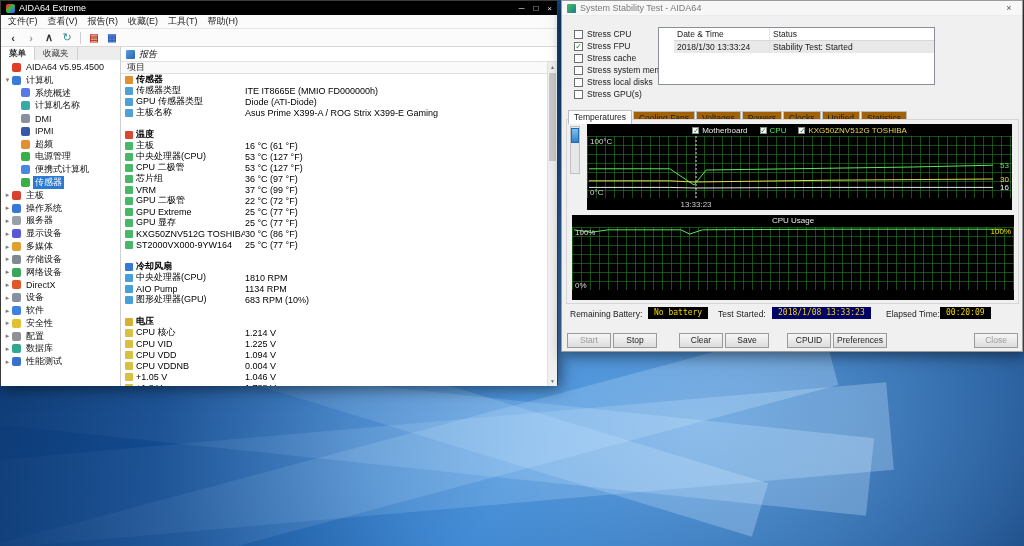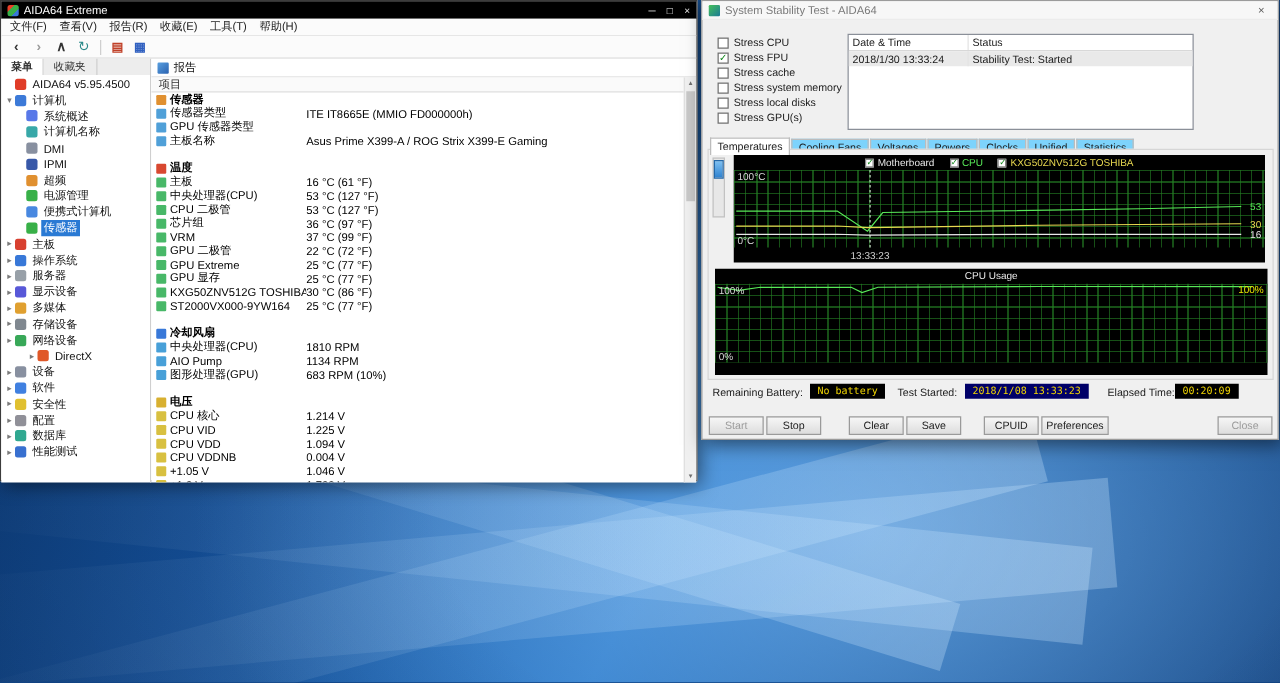--- a/index.html
+++ b/index.html
@@ -56,21 +56,21 @@
   .tree { flex:1; overflow:hidden; padding-top:1px; }
   .tree-item { height:12.8px; display:flex; align-items:center; font-size:9px;
     white-space:nowrap; color:#111; }
   .tree-arrow { width:9px; text-align:center; font-size:7px; color:#7a7a7a; flex:none; }
   .tree-icon { width:9px; height:9px; border-radius:2px; margin-right:3px; flex:none; }
   .tree-label { padding:0 2px; }
   .tree-item.selected .tree-label { background:#2a7ad4; color:#fff; }
 
   .report-pane { flex:1; position:relative; background:#fff; overflow:hidden; }
   .rep-title { height:15px; display:flex; align-items:center; gap:4px; padding-left:5px;
-    font-size:9px; color:#111; border-bottom:1px solid #e2e2e2; }
+    font-size:9px; color:#111; border-bottom:1px solid #e2e2e2;font-style:italic; }
   .rep-ic { width:9px; height:9px; border-radius:1px;
     background:linear-gradient(135deg,#5aa0e0,#2a62b0); }
   .rep-thead { height:12px; display:flex; align-items:center; font-size:9px; color:#333;
     background:#fafafa; border-bottom:1px solid #e0e0e0; margin-right:10px; }
   .rc1 { width:124px; padding-left:6px; flex:none; }
   .rc2 { flex:1; }
   .rep-body { height:312px; overflow:hidden; margin-right:10px; }
   .rep-row { height:11px; display:flex; align-items:center; font-size:9px; white-space:nowrap; }
   .rep-c1 { width:124px; display:flex; align-items:center; overflow:hidden; flex:none; padding-left:4px; }
   .rep-c2 { flex:1; overflow:hidden; color:#000; }
@@ -91,31 +91,31 @@
   .sst-icon { width:9px; height:9px; border-radius:1px;
     background:linear-gradient(135deg,#44c05a,#1c7a96); flex:none; }
   .sst-title { flex:1; white-space:nowrap; overflow:hidden; }
   .sst-close { width:26px; text-align:center; color:#555; font-size:9px; }
 
   .stress-list { position:absolute; left:12px; top:27px; }
   .stress-row { display:flex; align-items:center; gap:4px; height:12px; font-size:8.5px; color:#1a1a1a; }
   .cb { width:9px; height:9px; border:1px solid #6e6e6e; background:#fff; font-size:8px;
     line-height:7px; text-align:center; color:#13881c; flex:none; }
 
-  .log-table { position:absolute; left:116px; top:26px; width:277px; height:77px;
-    background:#fff; border:1px solid #8a8f98; font-size:8.5px; color:#1a1a1a; }
+  .log-table { position:absolute; left:96px; top:26px; width:277px; height:58px;
+    background:#fff; border:1px solid #8a8f98; font-size:8.5px; color:#1a1a1a;padding-left:15px; }
   .lt-head { display:flex; height:13px; align-items:center; border-bottom:1px solid #d8d8d8; }
   .ltc1 { width:96px; padding-left:3px; flex:none; border-right:1px solid #e4e4e4; height:100%;
     display:flex; align-items:center; }
   .ltc2 { flex:1; padding-left:3px; height:100%; display:flex; align-items:center; }
   .lt-row { display:flex; height:12px; align-items:center; background:#e9e9e9; }
 
   .sst-tabs { position:absolute; left:6px; top:105px; height:14px; }
   .tab { display:inline-block; padding:1px 5px 0 5px; font-size:8.5px; color:#1a1a1a;
-    border:1px solid #bcbcbc; border-bottom:none; background:#7dd3fc; margin-right:1px;
+    border:1px solid #bcbcbc; border-bottom:none; background:#a16207; margin-right:1px;
     height:13px; vertical-align:bottom; }
   .tab.active { background:#fff; height:14px; position:relative; z-index:2; }
 
   .tab-panel { position:absolute; left:4px; top:118px; width:453px; height:185px;
     border:1px solid #d6d6d6; background:#f0f0f0; }
   .vslider { position:absolute; left:3px; top:6px; width:10px; height:48px; background:#e7e7e7;
     border:1px solid #c2c2c2; }
   .vthumb { position:absolute; left:0; right:0; top:1px; height:15px;
     background:linear-gradient(#7ec0f2,#2f82cf); border:1px solid #2468a8; }
 
@@ -274,21 +274,21 @@
           <div class="tree-item" style="padding-left: 2px;">
             <span class="tree-arrow">▸</span>
             <span class="tree-icon" style="background: rgb(128, 136, 144);"></span>
             <span class="tree-label">存储设备</span>
           </div>
           <div class="tree-item" style="padding-left: 2px;">
             <span class="tree-arrow">▸</span>
             <span class="tree-icon" style="background: rgb(56, 168, 88);"></span>
             <span class="tree-label">网络设备</span>
           </div>
-          <div class="tree-item" style="padding-left: 20px;">
+          <div class="tree-item" style="padding-left: 2px;">
             <span class="tree-arrow">▸</span>
             <span class="tree-icon" style="background: rgb(224, 88, 40);"></span>
             <span class="tree-label">DirectX</span>
           </div>
           <div class="tree-item" style="padding-left: 2px;">
             <span class="tree-arrow">▸</span>
             <span class="tree-icon" style="background: rgb(136, 144, 160);"></span>
             <span class="tree-label">设备</span>
           </div>
           <div class="tree-item" style="padding-left: 2px;">
@@ -339,20 +339,21 @@
               <span class="ri" style="background: rgb(80, 160, 216);"></span>
               <span class="rep-item-label">传感器类型</span>
             </span>
             <span class="rep-c2">ITE IT8665E (MMIO FD000000h)</span>
           </div>
           <div class="rep-row">
             <span class="rep-c1">
               <span class="ri" style="background: rgb(80, 160, 216);"></span>
               <span class="rep-item-label">GPU 传感器类型</span>
             </span>
+            <span class="rep-c2">Diode (ATI-Diode)</span>
           </div>
           <div class="rep-row">
             <span class="rep-c1">
               <span class="ri" style="background: rgb(80, 160, 216);"></span>
               <span class="rep-item-label">主板名称</span>
             </span>
             <span class="rep-c2">Asus Prime X399-A / ROG Strix X399-E Gaming</span>
           </div>
           <div class="rep-gap"></div>
           <div class="rep-row rep-sec">

